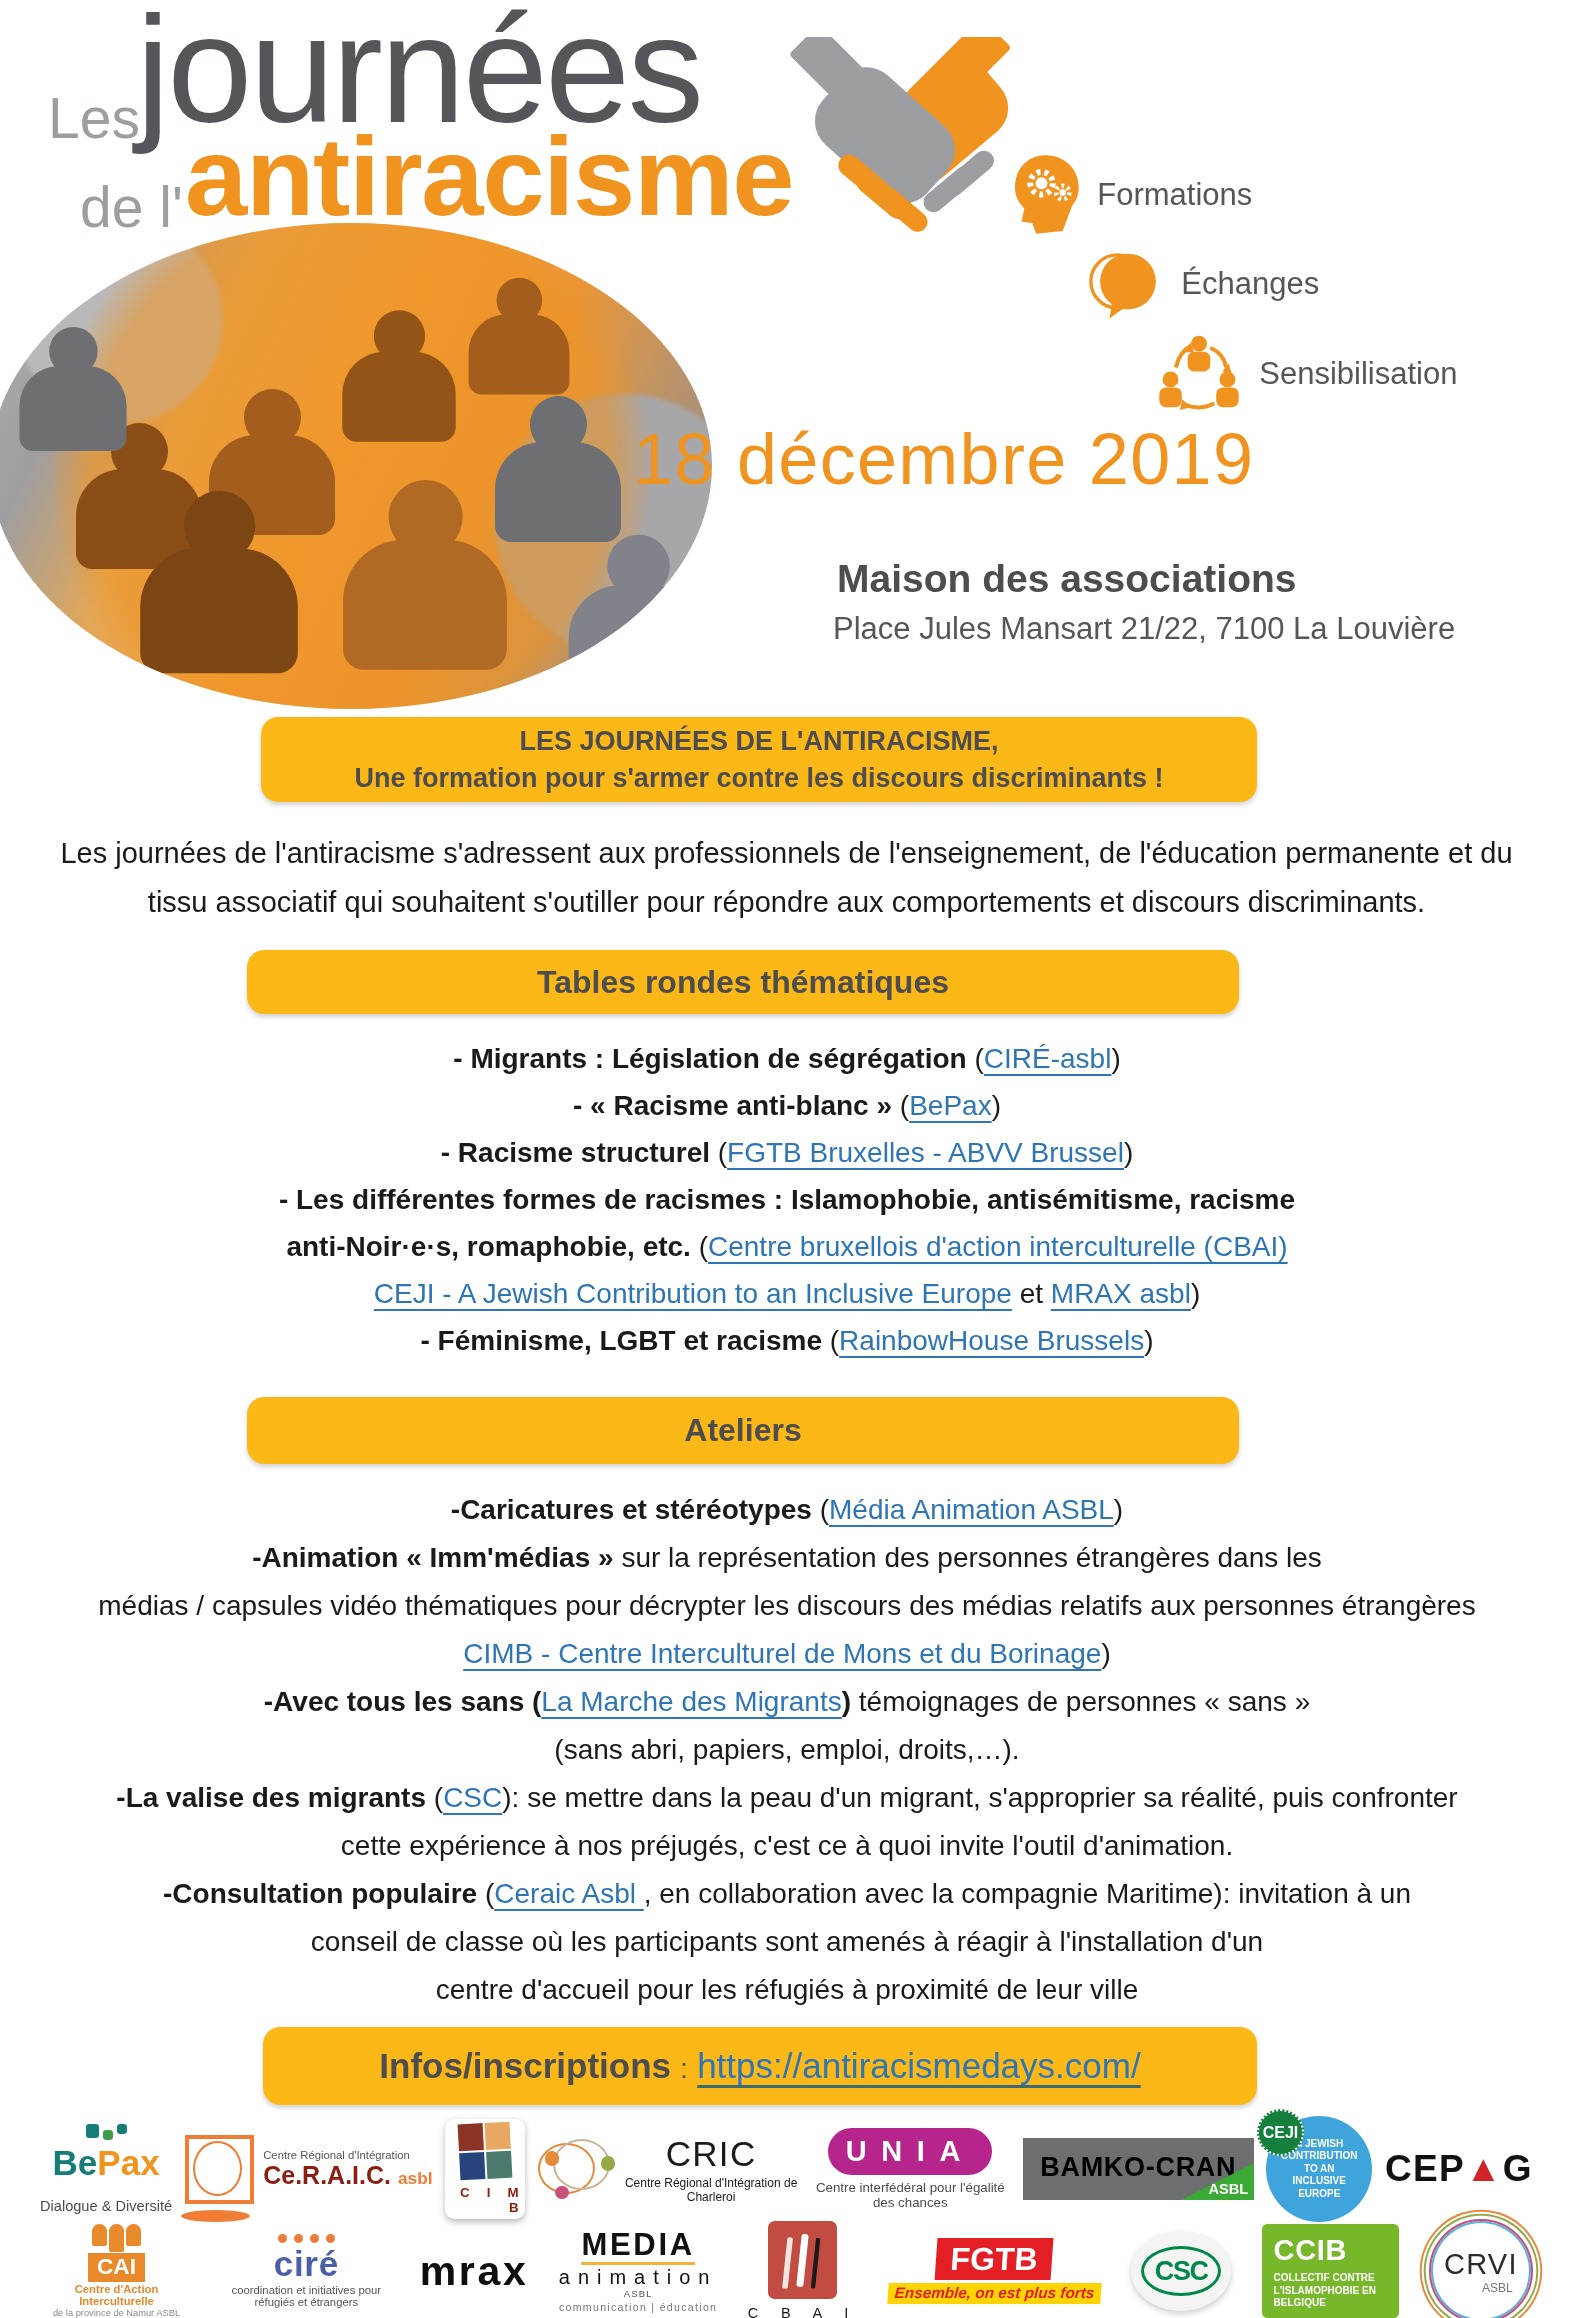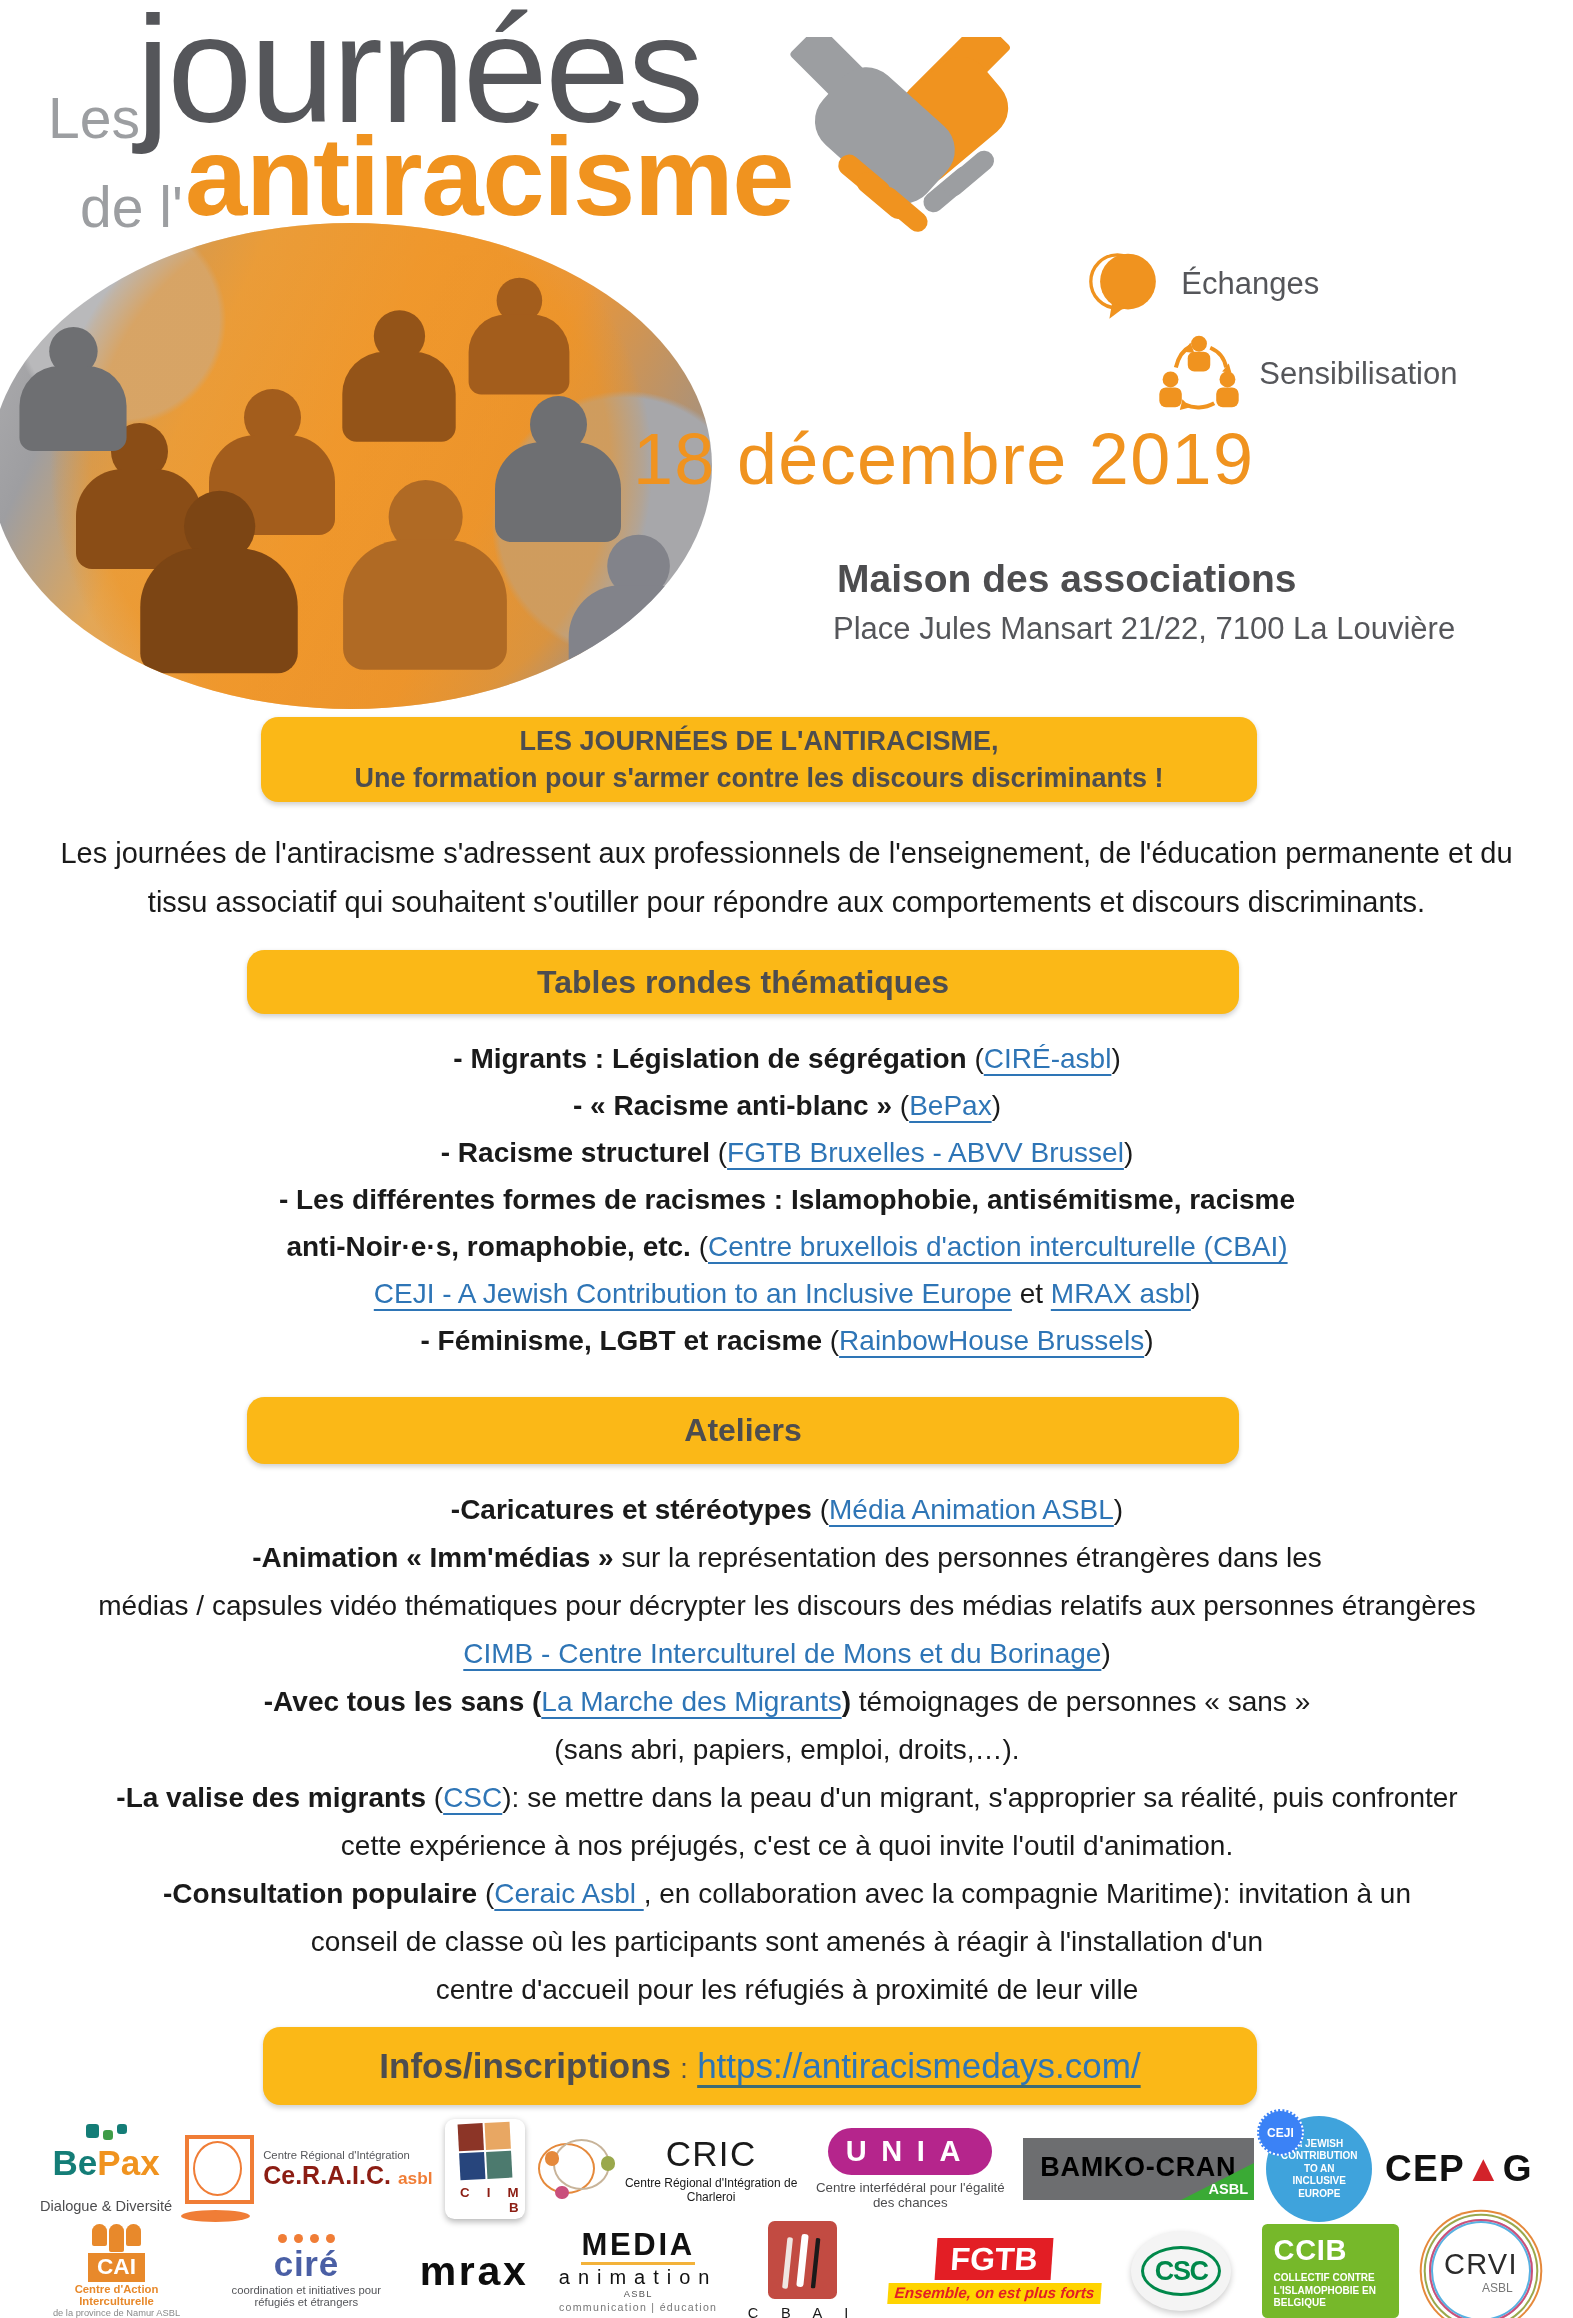--- a/index.html
+++ b/index.html
@@ -115,22 +115,22 @@
   .unia-name{font-size:29px;font-weight:700;color:#fff;letter-spacing:14.6px;}
   .unia-sub{font-size:13.3px;color:#4d4d4f;margin-top:5.3px;max-width:200px;}
 
   .bamko-box{position:relative;background:#6d6e70;padding:13.3px 17.3px 17.3px;overflow:hidden;}
   .bamko-name{font-size:27px;font-weight:700;color:#000000;letter-spacing:0.7px;}
   .bamko-tri{position:absolute;right:0;bottom:0;width:0;height:0;border-left:73px solid transparent;border-bottom:37px solid #3aaa35;}
   .bamko-asbl{position:absolute;right:5.3px;bottom:2.7px;font-size:14.6px;font-weight:700;color:#fff;}
 
   .ceji-circle{width:106px;height:106px;border-radius:50%;background:#3fa3dc;display:flex;flex-direction:column;
                align-items:center;justify-content:center;position:relative;}
-  .ceji-mini{position:absolute;left:-9.3px;top:-6.7px;width:43px;height:43px;border-radius:50%;background:#3b82f6;
-             border:2.7px dotted #fff;display:flex;align-items:center;justify-content:center;font-size:12px;color:#fff;font-weight:700;}
+  .ceji-mini{position:absolute;left:-9.3px;top:-6.7px;width:43px;height:43px;border-radius:50%;background:#15803d;
+             border:2.7px dotted #fff;display:flex;align-items:center;justify-content:center;font-size:16px;color:#fff;font-weight:700;}
   .ceji-sub{font-size:10px;font-weight:700;color:#fff;line-height:12.6px;max-width:80px;}
 
   .cepag-name{font-size:37px;font-weight:700;color:#111;letter-spacing:1.3px;}
   .cepag-name .tri{color:#d2232a;}
 
   .cai-figs{display:flex;gap:2.7px;margin-bottom:1.3px;}
   .cai-figs i{width:14.6px;height:22.6px;border-radius:7.3px 7.3px 2px 2px;background:#e8892b;}
   .cai-figs i:nth-child(2){height:28px;}
   .cai-bar{background:#e8892b;color:#fff;font-weight:700;font-size:22.6px;padding:1.3px 9.3px;}
   .cai-sub{font-size:11.3px;color:#e8892b;font-weight:700;margin-top:1.3px;max-width:153px;}
@@ -189,20 +189,30 @@
         <rect x="116" y="222" width="92" height="32" rx="16" transform="rotate(40 162 238)"></rect>
         <rect x="148" y="244" width="88" height="30" rx="15" transform="rotate(40 192 259)"></rect>
       </g>
       <g fill="#9c9ea1">
         <rect x="216" y="214" width="90" height="30" rx="15" transform="rotate(-40 261 229)"></rect>
         <rect x="246" y="190" width="90" height="30" rx="15" transform="rotate(-40 291 205)"></rect>
       </g>
     </svg>
   </div>
 
+  <div class="feature f1">
+    <svg width="69" height="81" viewBox="0 0 104 122">
+      <path d="M52 2 C24 2 6 24 6 50 c0 14 6 24 14 32 l-4 20 16 2 6 16 40 -4 14 -38 c8 -10 10 -18 10 -28 C102 22 80 2 52 2 Z" fill="#f0931f"></path>
+      <circle cx="46" cy="44" r="17" fill="none" stroke="#fff" stroke-width="9" stroke-dasharray="6 6"></circle>
+      <circle cx="46" cy="44" r="9" fill="#fff"></circle>
+      <circle cx="78" cy="58" r="10" fill="none" stroke="#fff" stroke-width="7" stroke-dasharray="4 5"></circle>
+      <circle cx="78" cy="58" r="5" fill="#fff"></circle>
+    </svg>
+    <span class="flabel">Formations</span>
+  </div>
   <div class="feature f2">
     <svg width="80" height="73" viewBox="0 0 120 110">
       <circle cx="50" cy="52" r="40" fill="none" stroke="#f0931f" stroke-width="5"></circle>
       <circle cx="66" cy="52" r="42" fill="#f0931f"></circle>
       <polygon points="42,84 38,108 62,90" fill="#f0931f"></polygon>
     </svg>
     <span class="flabel">Échanges</span>
   </div>
   <div class="feature f3">
     <svg width="86" height="81" viewBox="0 0 130 122">

